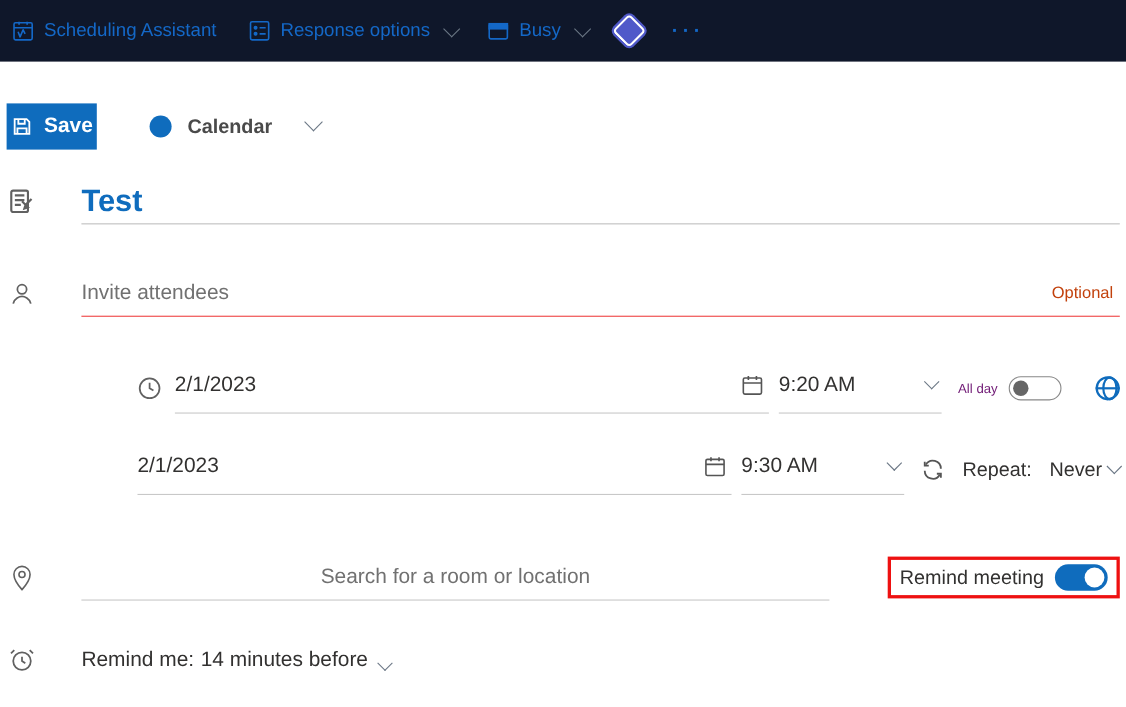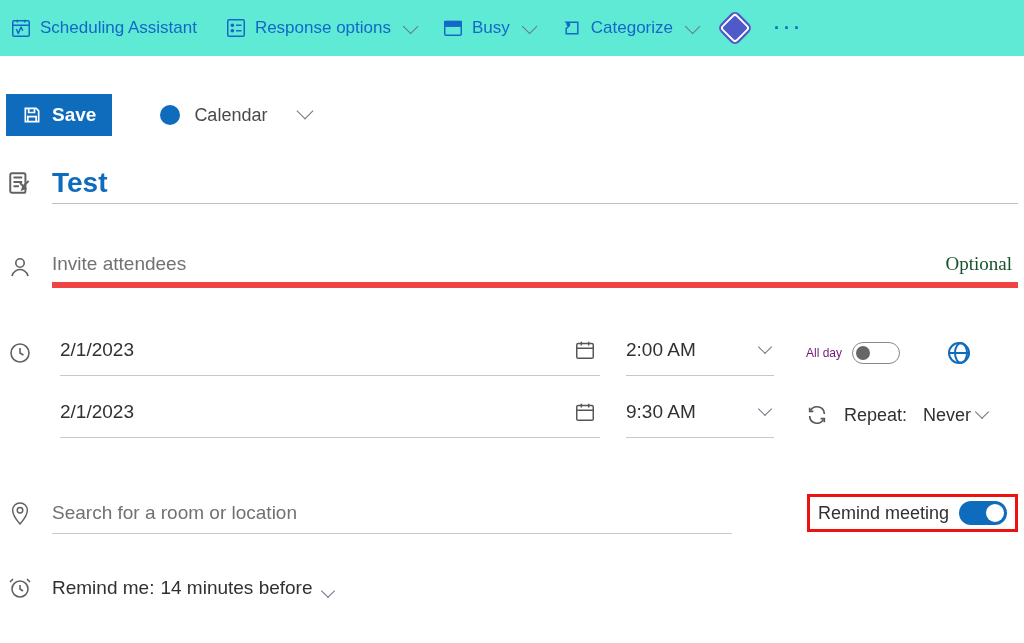--- a/index.html
+++ b/index.html
@@ -8,21 +8,21 @@
     font-family: "Segoe UI", Arial, sans-serif;
     font-size: 16px;
     color: #323130;
     background: #fff;
     width: 1024px;
   }
 
   
   .toolbar {
     height: 56px;
-    background: #5eead4;
+    background: #0f172a;
     display: flex;
     align-items: center;
     padding: 0 10px;
     gap: 28px;
   }
   .tbtn {
     display: flex;
     align-items: center;
     gap: 8px;
     color: #1468c7;
@@ -59,94 +59,95 @@
   .save-row {
     display: flex;
     align-items: center;
     gap: 48px;
     padding: 38px 0 26px 6px;
   }
   .save-btn {
     background: #0f6cbd;
     color: #fff;
     border: none;
-    padding: 10px 16px;
+    padding: 10px 4px;
     font-size: 19px;
     font-weight: 600;
     display: flex;
     align-items: center;
     gap: 10px;
     cursor: pointer;
   }
   .calendar-pick {
     display: flex;
     align-items: center;
     gap: 14px;
     cursor: pointer;
+    font-weight: bold;
   }
   .cal-dot {
     width: 20px; height: 20px; border-radius: 50%; background: #0f6cbd;
   }
   .cal-label { color: #4a4a4a; font-size: 18px; }
   .cal-chev {
     width: 12px; height: 12px;
     border-right: 1.6px solid #6b7785;
     border-bottom: 1.6px solid #6b7785;
     transform: rotate(45deg);
     margin-left: 18px;
     position: relative; top: -4px;
   }
 
   
   .form { padding: 0 6px; }
   .row {
     display: flex;
     align-items: center;
-    gap: 18px;
+    gap: 40px;
   }
   .row + .row { margin-top: 42px; }
   .icon-col {
     width: 28px;
     display: flex;
     justify-content: center;
     align-items: center;
     color: #6e6e6e;
     flex-shrink: 0;
   }
   .icon-col svg { stroke: #616161; }
   .field-line {
     flex: 1;
     display: flex;
     align-items: center;
-    border-bottom: 6px solid #ef4444;
+    border-bottom: 1px solid #ef4444;
     min-height: 42px;
   }
   .title-line { border-bottom: 1.5px solid #bfbfbf; }
   .title-text {
     font-size: 28px;
     color: #0f6cbd;
     font-weight: 600;
     flex: 1;
   }
   .placeholder { color: #717171; font-size: 19px; flex: 1; }
   .optional-link {
-    color: #14532d;
-    font-size: 19px;
+    color: #c2410c;
+    font-size: 15px;
     cursor: pointer;
     padding-right: 6px;
-    font-family: Liberation Serif, serif;
   }
 
   
   .dt-wrap { margin-top: 42px; }
   .dt-row {
     display: flex;
     align-items: center;
-    gap: 26px;
-    margin-bottom: 16px;
+    gap: 9px;
+    margin-bottom: 28px;
+    justify-content: flex-end;
   }
   .date-input {
     display: flex;
     align-items: center;
     justify-content: space-between;
     border-bottom: 1px solid #c8c8c8;
     width: 540px;
     height: 46px;
     padding: 0 4px 6px 0;
     font-size: 19px;
@@ -215,21 +216,21 @@
     height: 0; border-top: 2px solid #0f6cbd; margin-top: -1px;
   }
   .repeat-wrap {
     display: flex; align-items: center; gap: 16px; font-size: 18px;
     margin-left: 6px;
   }
   .refresh-ico { cursor: pointer; }
   .repeat-val { display: flex; align-items: center; gap: 6px; cursor: pointer; }
 
   
-  .location-row { margin-top: 54px; }
+  .location-row { margin-top: 54px; text-align: center; }
   .loc-line {
     border-bottom: 1px solid #c8c8c8;
     width: 680px; height: 42px;
     display: flex; align-items: center;
   }
   .teams-box {
     display: flex; align-items: center; gap: 10px;
     border: 3px solid #e11; padding: 4px 8px;
     margin-left: auto;
   }
@@ -263,27 +264,20 @@
   </div>
 
   <div class="tbtn chev">
     <svg width="22" height="22" viewBox="0 0 24 24" fill="none" stroke="#1468c7" stroke-width="1.6">
       <rect x="3" y="5" width="18" height="15" rx="1.5"></rect>
       <rect x="3" y="5" width="18" height="5" fill="#1468c7"></rect>
     </svg>
     <span>Busy</span>
   </div>
 
-  <div class="tbtn chev">
-    <svg width="22" height="22" viewBox="0 0 24 24" fill="none" stroke="#1468c7" stroke-width="1.6">
-      <path d="M12 3l9 9-9 9-9-9 4-4h5z" transform="rotate(-45 12 12)"></path>
-      <circle cx="8" cy="8" r="1.3"></circle>
-    </svg>
-    <span>Categorize</span>
-  </div>
 
   <div style="display:flex;align-items:center">
     <div class="copilot-diamond"></div>
   </div>
 
   <div class="more-dots">···</div>
 </div>
 
 <div class="save-row">
   <button class="save-btn">
@@ -341,21 +335,21 @@
 
       <div class="date-input">
         <span>2/1/2023</span>
         <svg width="22" height="22" viewBox="0 0 24 24" fill="none" stroke="#555" stroke-width="1.6">
           <rect x="3" y="5" width="18" height="16" rx="1.5"></rect>
           <path d="M3 10h18M8 3v4M16 3v4"></path>
         </svg>
       </div>
 
       <div class="time-input">
-        <span>2:00 AM</span>
+        <span>9:20 AM</span>
         <span class="tchev"></span>
       </div>
 
       <div class="allday">
         <span>All day</span>
         <span class="toggle-off"></span>
       </div>
 
       <span class="globe-ico"></span>
     </div>

